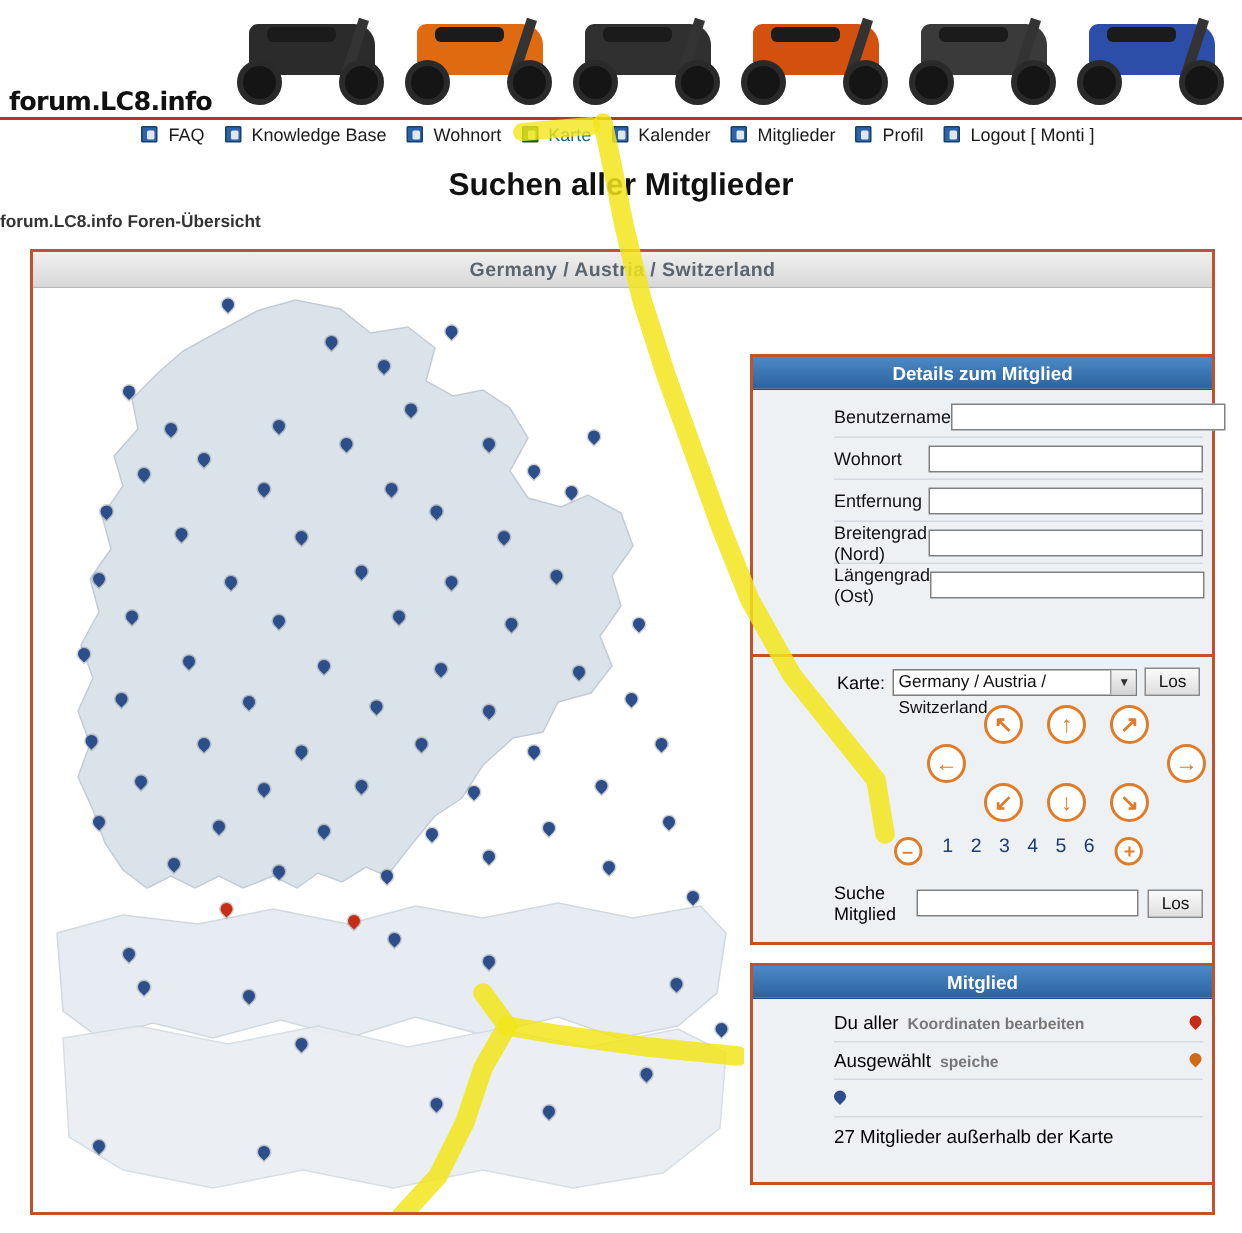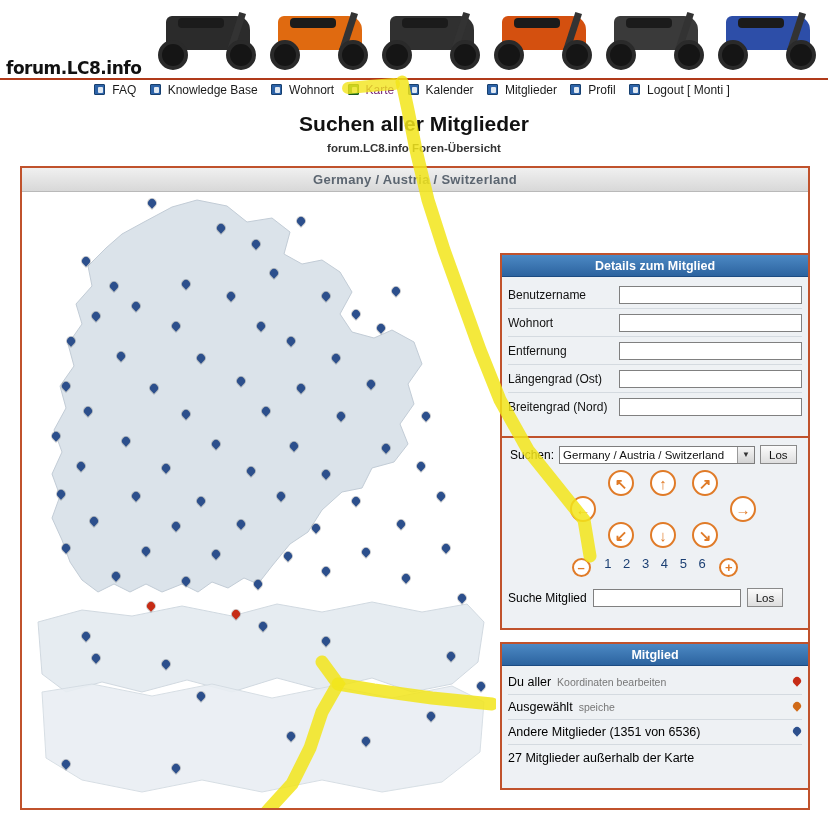--- a/index.html
+++ b/index.html
@@ -99,32 +99,32 @@
   .nicon.green { background: #2f8a2f; border-color: #1c5a1c; }
   .nicon::after {
     content: "";
     position: absolute;
     left: 3px; top: 2px;
     width: 5px; height: 6px;
     background: #ffffff;
     opacity: .85;
     border-radius: 1px;
   }
-  .navbar .cur { color: #701a75; }
+  .navbar .cur { color: #0f766e; }
 
   
   .page-title {
     text-align: center;
     font-size: 21px;
     font-weight: bold;
     color: #111;
     margin-top: 10px;
   }
   .sub-title {
-    text-align: center;
+    text-align: left;
     font-size: 11.5px;
     font-weight: bold;
     color: #333;
     margin-top: 6px;
     margin-bottom: 8px;
   }
 
   
   .outer {
     position: absolute;
@@ -190,24 +190,24 @@
   .panel-title {
     height: 22px;
     line-height: 22px;
     background: linear-gradient(#4c89c4, #2c639f);
     color: #ffffff;
     font-weight: bold;
     font-size: 12.5px;
     text-align: center;
     border-bottom: 1px solid #1c4b82;
   }
-  .panel-body { padding: 4px 6px 6px 6px; }
-
-  
-  #details { top: 61px; height: 204px; }
+  .panel-body { padding: 4px 6px 6px 6px; margin-left: 48px; }
+
+  
+  #details { top: 44px; height: 204px; }
   .drow {
     display: flex;
     align-items: center;
     height: 28px;
     border-bottom: 1px solid #d4dae0;
   }
   .drow:last-child { border-bottom: none; }
   .dlabel { width: 142px; font-size: 12px; color: #111; }
   .dinput {
     flex: 1;
@@ -311,21 +311,21 @@
   
   #legend { top: 450px; height: 148px; }
   .lrow {
     display: flex;
     align-items: center;
     height: 25px;
     border-bottom: 1px solid #d4dae0;
     font-size: 12.5px;
   }
   .lrow .lt { flex: 1; }
-  .lrow .sm { font-size: 10.5px; color: #777; margin-left: 6px; }
+  .lrow .sm { font-size: 10.5px; color: #777; margin-left: 6px; font-weight: bold; }
   .lpin {
     width: 9px; height: 12px;
     position: relative;
   }
   .lpin i {
     position: absolute; left: 0; top: 1px;
     width: 8px; height: 8px;
     border-radius: 50% 50% 50% 0;
     transform: rotate(-45deg);
   }
@@ -694,35 +694,35 @@
             </div>
             <div class="drow">
               <div class="dlabel">Wohnort</div>
               <input class="dinput" type="text" value="" style="">
             </div>
             <div class="drow">
               <div class="dlabel">Entfernung</div>
               <input class="dinput" type="text" value="" style="">
             </div>
             <div class="drow">
+              <div class="dlabel">Breitengrad (Nord)</div>
+              <input class="dinput" type="text" value="" style="">
+            </div>
+            <div class="drow">
               <div class="dlabel">Längengrad (Ost)</div>
               <input class="dinput" type="text" value="" style="">
             </div>
-            <div class="drow">
-              <div class="dlabel">Breitengrad (Nord)</div>
-              <input class="dinput" type="text" value="" style="">
-            </div>
           </div>
         </div>
 
         <div class="panel" id="navpanel">
           <div class="panel-body">
 
             <div class="navline">
-              <span class="lbl">Suchen:</span>
+              <span class="lbl">Karte:</span>
               <div class="select">
                 <span>Germany / Austria / Switzerland</span>
                 <span class="arrow">▼</span>
               </div>
               <button class="btn">Los</button>
             </div>
 
             <div class="arrows">
               <div class="abtn" style="left:100px; top:0;">↖</div>
               <div class="abtn" style="left:142px; top:0;">↑</div>
@@ -762,21 +762,20 @@
                   <i></i>
                 </span>
             </div>
             <div class="lrow">
               <span class="lt"><span>Ausgewählt</span><span class="sm">speiche</span></span>
               <span class="lpin orange">
                   <i></i>
                 </span>
             </div>
             <div class="lrow">
-              <span class="lt">Andere Mitglieder (1351 von 6536)</span>
               <span class="lpin blue">
                   <i></i>
                 </span>
             </div>
             <div class="lrow" style="border-bottom:none;">
               <span class="lt">27 Mitglieder außerhalb der Karte</span>
             </div>
           </div>
         </div>
 

